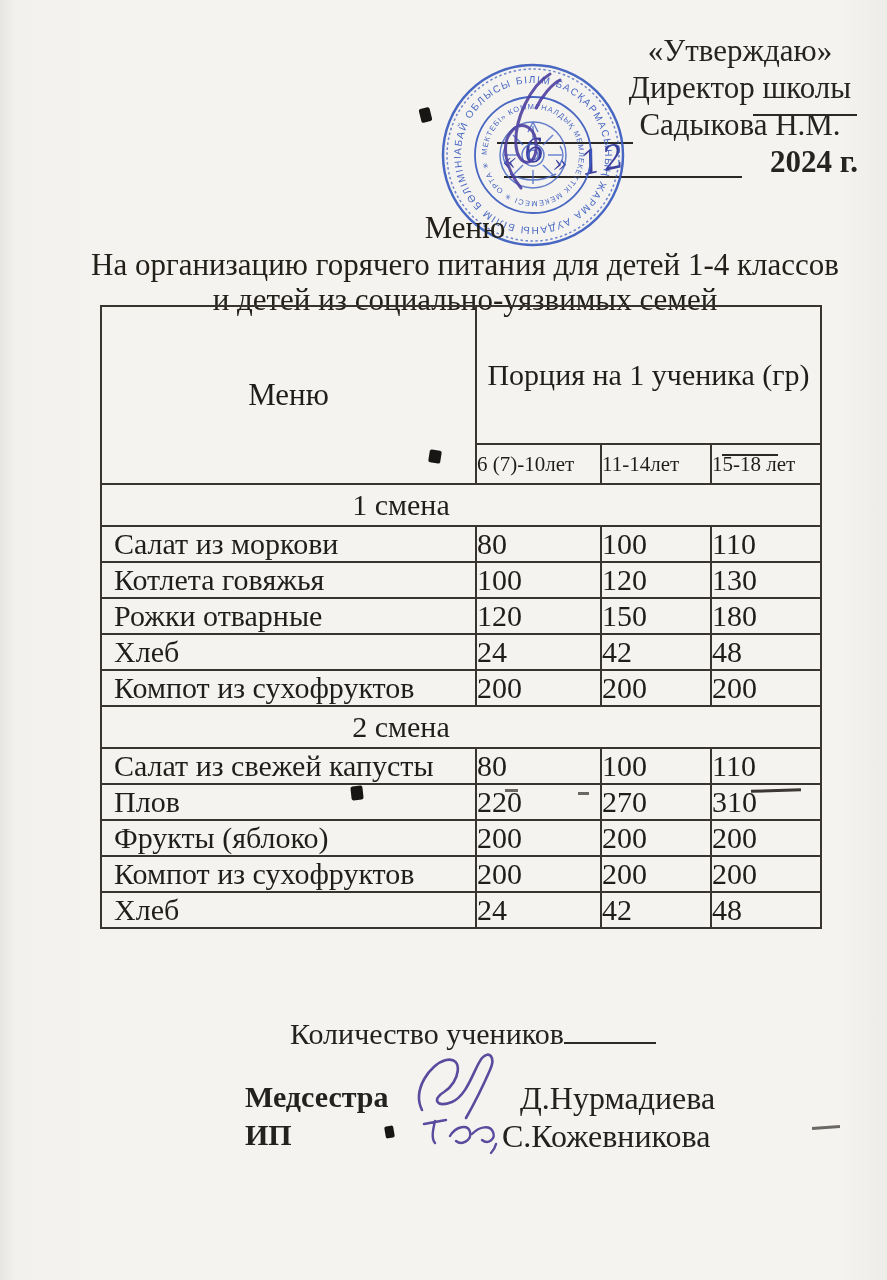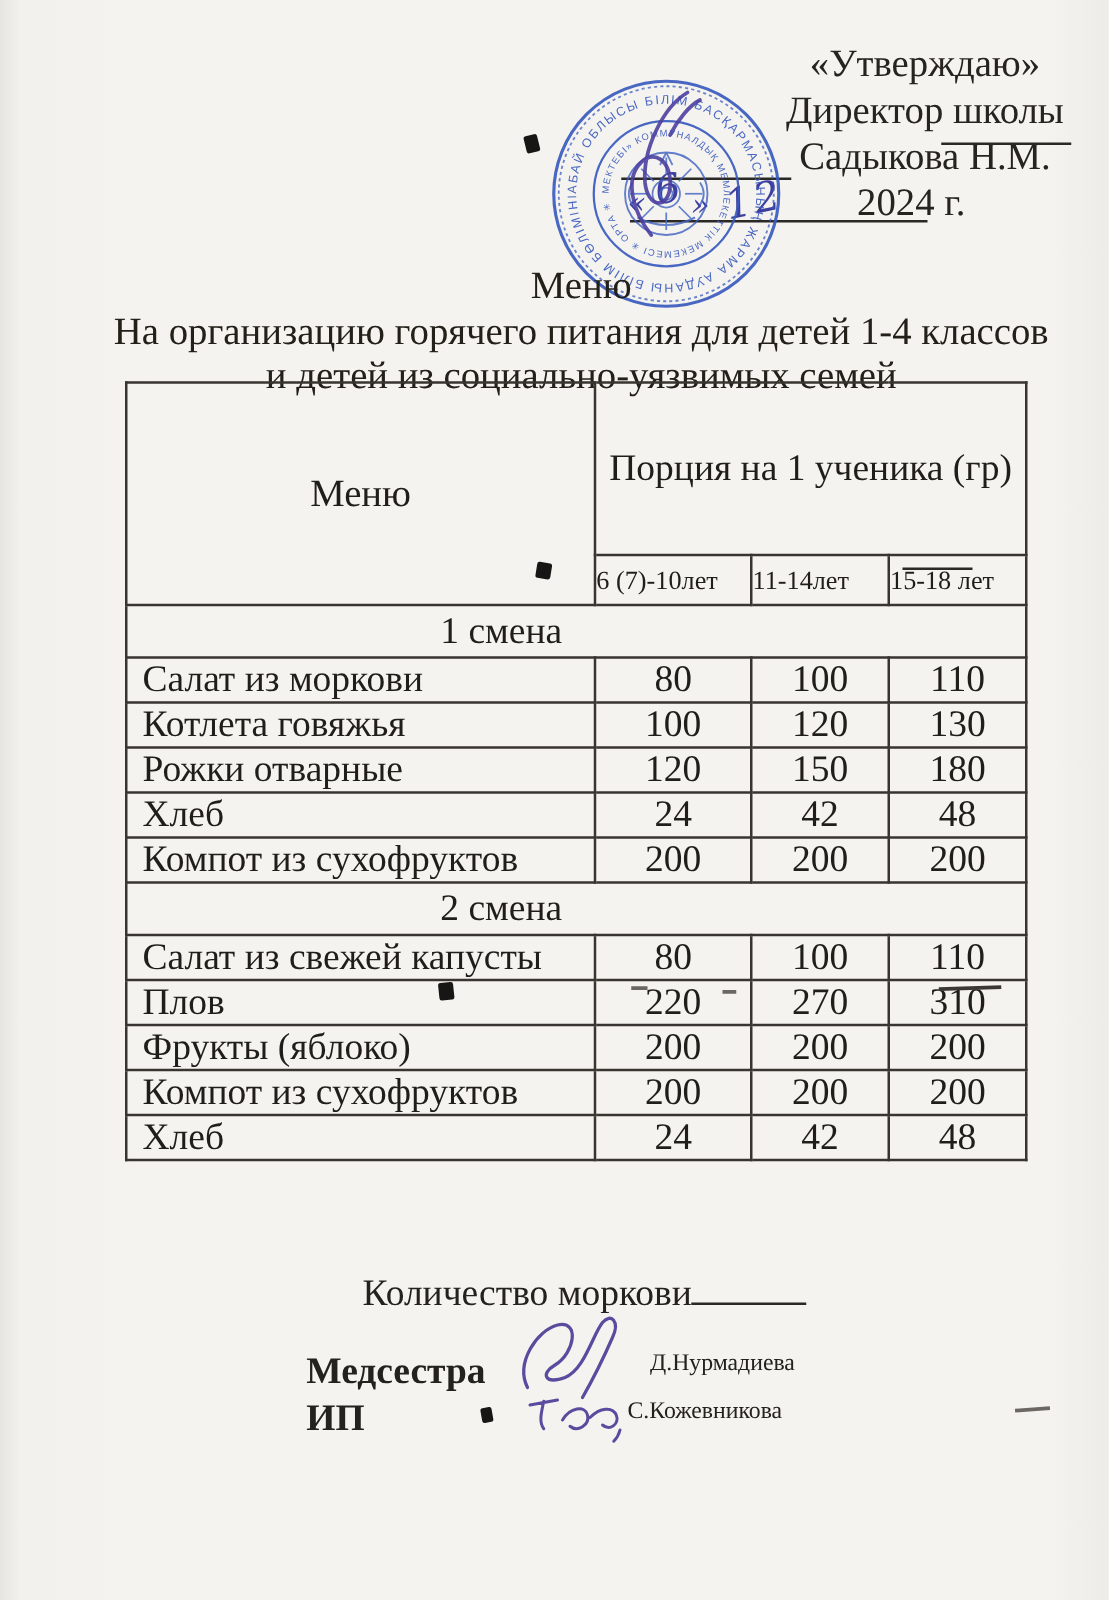--- a/index.html
+++ b/index.html
@@ -7,49 +7,49 @@
        font-family:"Liberation Serif","DejaVu Serif",serif;}
   .page{position:absolute;inset:0;
     background:
       linear-gradient(90deg,#e7e5e1 0px,#f3f1ed 16px,#f5f3ef 120px,#f5f3ef 840px,#eeece8 887px),
       #f4f2ee;
     color:#201e1b;}
 
   
   .approval{position:absolute;left:600px;top:32px;width:280px;text-align:center;
             font-size:31px;line-height:37px;color:#262421;}
-  .approval .yearline{text-align:center;padding-right:22px;}
+  .approval .yearline{text-align:right;padding-right:22px;font-weight:bold;}
   .scanline{position:absolute;background:#2b2926;height:2px;}
 
   
   .ink{position:absolute;color:#3c3f9e;font-style:italic;
        font-family:"DejaVu Serif",serif;}
 
   
   .titleblock{position:absolute;left:60px;top:210px;width:810px;text-align:center;
               font-size:31px;line-height:35px;color:#222019;}
   .titleblock .t1{margin-bottom:2px;}
 
   
   table.menu{position:absolute;left:100px;top:305px;width:720px;
              border-collapse:collapse;table-layout:fixed;color:#201e1b;}
   table.menu td,table.menu th{border:2px solid #38342f;font-weight:400;padding:0;}
   tr.r-head{height:138px;} tr.r-sub{height:40px;} tr.r-sec{height:42px;} tr.r-item{height:25px;}
   .menu-head{font-size:31px;text-align:center;}
   .portion-head{font-size:30px;text-align:center;}
   .age-head{font-size:21px;text-align:left;}
   .dish{font-size:30px;text-align:left;padding-left:12px !important;}
-  .num{font-size:30px;text-align:center;}
+  .num{font-size:30px;}
   .secname{font-size:30px;text-align:center;padding-right:120px !important;}
 
   
   .students{position:absolute;left:290px;top:1012px;font-size:30px;color:#24221f;}
   .students .blank{display:inline-block;width:92px;border-bottom:2px solid #2b2926;height:30px;}
   .sigrole{position:absolute;font-size:30px;color:#24221f;font-weight:bold;}
-  .signame{position:absolute;font-size:19px;color:#24221f;}
+  .signame{position:absolute;font-size:32px;color:#24221f;}
 
   
   .penmark{position:absolute;background:#181614;border-radius:2px;}
   .strike{position:absolute;background:#3a3734;height:3px;}
   .dash{position:absolute;background:#6b6864;height:3px;}
   svg{position:absolute;overflow:visible;}
 </style>
 </head>
 <body>
 
@@ -204,21 +204,21 @@
       <tr class="r-item">
         <td class="dish">Хлеб</td>
         <td class="num">24</td>
         <td class="num">42</td>
         <td class="num">48</td>
       </tr>
     </tbody>
   </table>
 
   <div class="students">
-    <span>Количество моркови</span><span class="blank"></span>
+    <span>Количество учеников</span><span class="blank"></span>
   </div>
 
   <div class="sigrole" style="left:245px;top:1080px;">Медсестра</div>
   <div class="signame" style="left:520px;top:1080px;">Д.Нурмадиева</div>
   <div class="sigrole" style="left:245px;top:1118px;">ИП</div>
   <div class="signame" style="left:502px;top:1118px;">С.Кожевникова</div>
 
   <svg style="left:408px;top:1048px;" width="100" height="78" viewBox="0 0 100 78">
     <path d="M 14,62 C 4,42 22,16 38,12 C 56,8 52,34 36,44 C 24,51 28,60 44,54
              C 60,47 66,20 74,10 C 81,2 88,9 82,22 C 75,38 66,56 58,70" fill="none" stroke="#4b3d96" stroke-width="2.6" stroke-linecap="round" opacity="0.92"></path>

